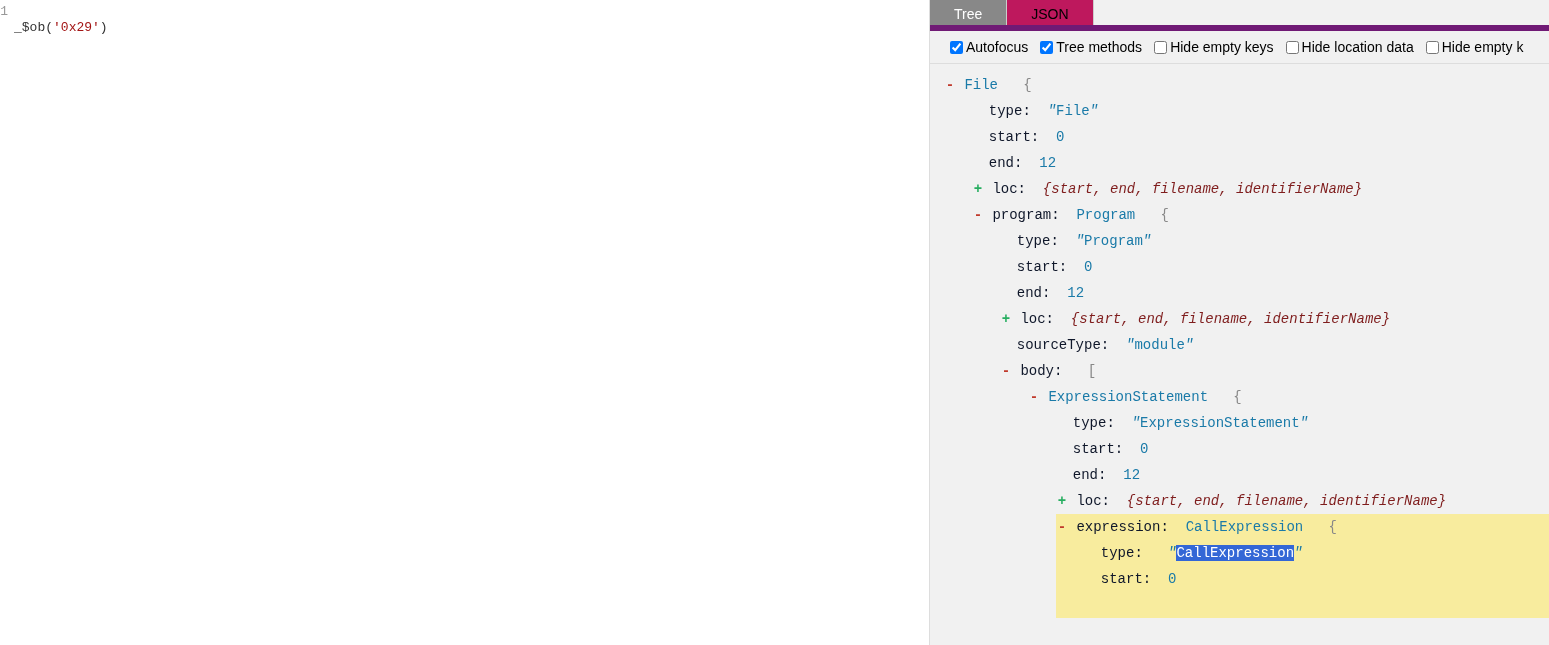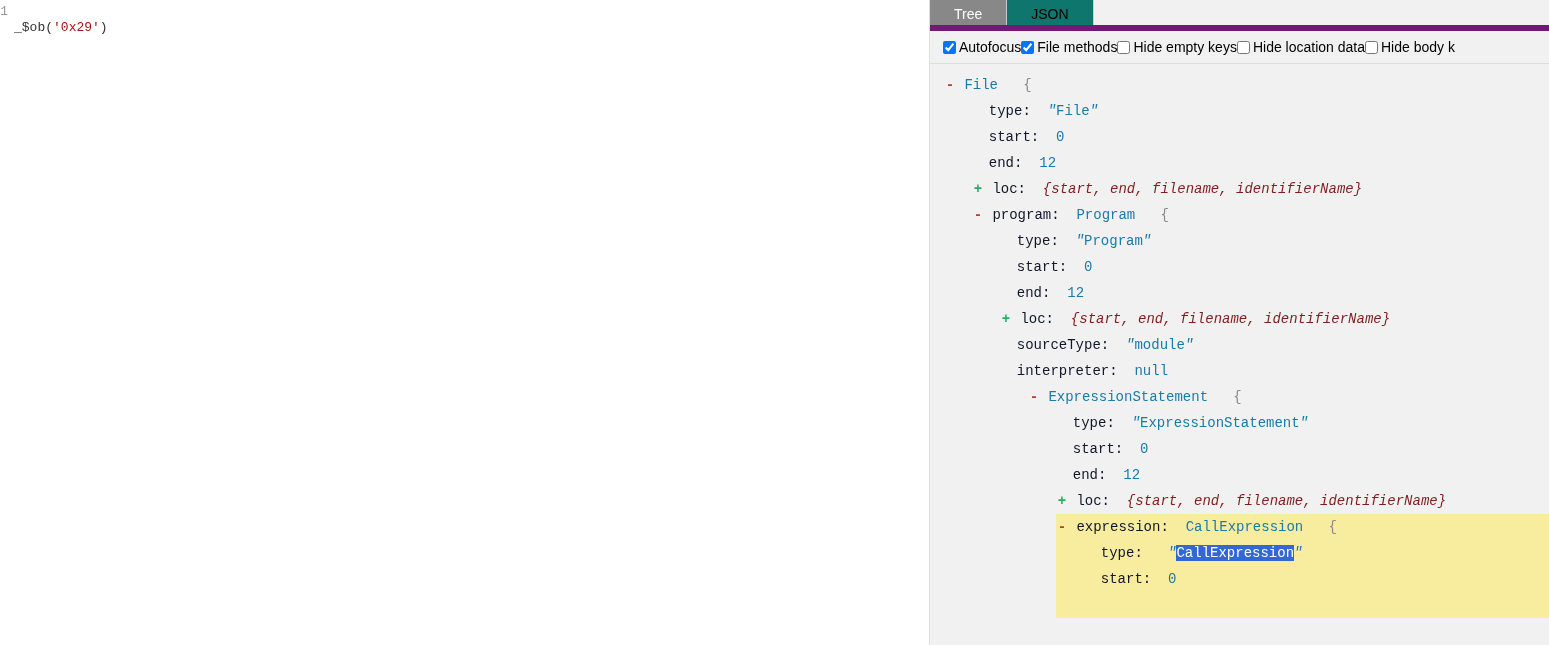--- a/index.html
+++ b/index.html
@@ -43,34 +43,34 @@
       overflow: hidden;
     }
     .tabs {
       display: flex;
       height: 31px;
       background: #f1f1f1;
       border-bottom: 6px solid #701a75;
     }
     .tab {
       padding: 6px 24px;
-      background: #0f766e;
+      background: #be185d;
       border-right: 1px solid #ccc;
       cursor: pointer;
       font-family: Arial, sans-serif;
       font-size: 14px;
     }
     .tab.active {
       background: #888;
       color: #fff;
     }
     .filters {
-      padding: 8px 13px;
-      display: flex;
-      gap: 0;
+      padding: 8px 20px;
+      display: flex;
+      gap: 12px;
       flex-wrap: nowrap;
       overflow: hidden;
       font-family: Arial, sans-serif;
       font-size: 14px;
       background: #f1f1f1;
       border-bottom: 1px solid #ddd;
     }
     .filter-item {
       display: flex;
       align-items: center;
@@ -127,33 +127,33 @@
     <div class="tab active">Tree</div>
     <div class="tab">JSON</div>
   </div>
   <div class="filters">
     <label class="filter-item">
       <input type="checkbox" checked="" style="">
       <span>Autofocus</span>
     </label>
     <label class="filter-item">
       <input type="checkbox" checked="" style="">
-      <span>File methods</span>
+      <span>Tree methods</span>
     </label>
     <label class="filter-item">
       <input type="checkbox" style="">
       <span>Hide empty keys</span>
     </label>
     <label class="filter-item">
       <input type="checkbox" style="">
       <span>Hide location data</span>
     </label>
     <label class="filter-item">
       <input type="checkbox" style="">
-      <span>Hide body k</span>
+      <span>Hide empty k</span>
     </label>
   </div>
 
   <div class="tree">
 
     <div class="row">
       <span class="toggle minus">-</span>
       <span class="typename">File</span>
       &nbsp;&nbsp;<span class="brace">{</span>
     </div>
@@ -199,25 +199,26 @@
         </div>
         <div class="row">
           <span class="toggle plus">+</span>
           <span class="key">loc:</span>
           &nbsp;<span class="loc-preview">{start, end, filename, identifierName}</span>
         </div>
         <div class="row">
           &nbsp;&nbsp;<span class="key">sourceType:</span>
           &nbsp;<span class="quote">"</span><span class="string-val">module</span><span class="quote">"</span>
         </div>
-        <div class="row">
-          &nbsp;&nbsp;<span class="key">interpreter:</span>
-          &nbsp;<span class="null-val">null</span>
-        </div>
-
+
+        <div class="row">
+          <span class="toggle minus">-</span>
+          <span class="key">body:</span>
+          &nbsp;&nbsp;<span class="brace">[</span>
+        </div>
 
         <div class="indent-1">
 
           <div class="row">
             <span class="toggle minus">-</span>
             <span class="typename">ExpressionStatement</span>
             &nbsp;&nbsp;<span class="brace">{</span>
           </div>
 
           <div class="indent-1">

